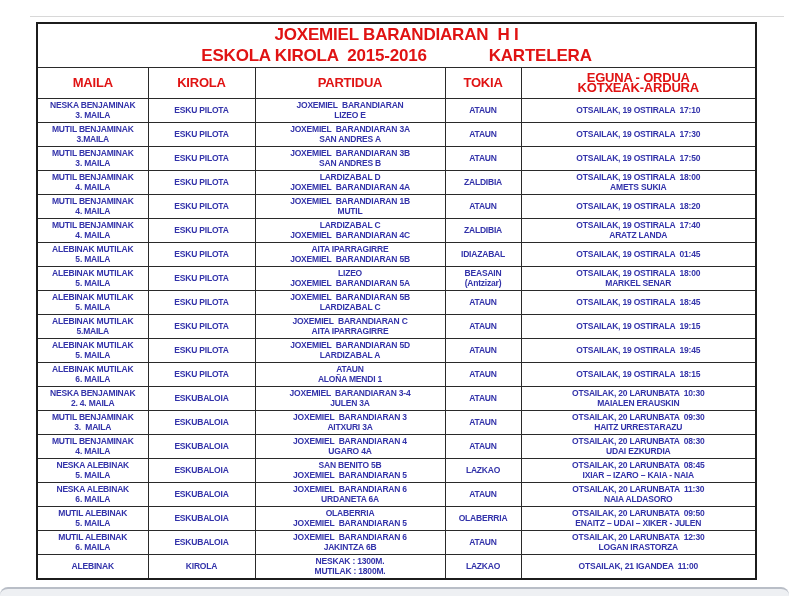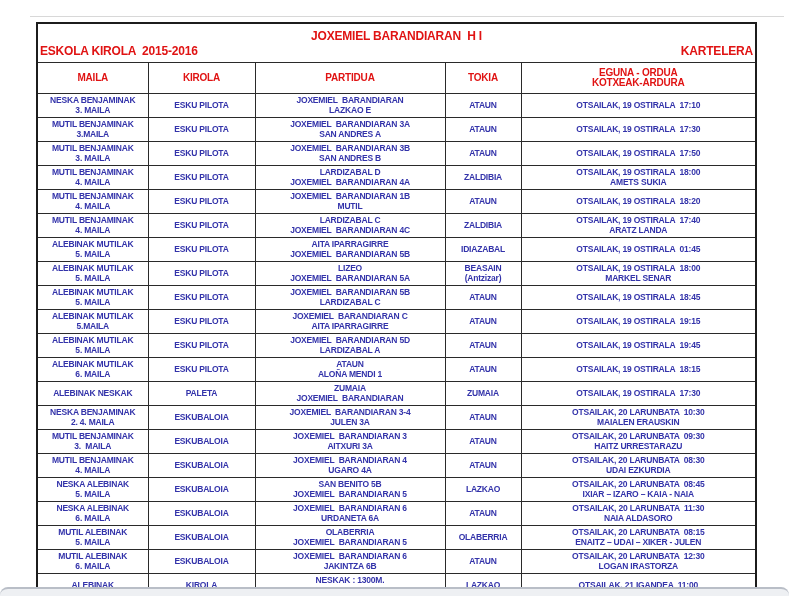--- a/index.html
+++ b/index.html
@@ -20,27 +20,27 @@
   }
   table.sched th,table.sched td{
     border:1px solid #2a2a2a;
     text-align:center;vertical-align:middle;
     padding:1px 2px;
     overflow:hidden;
   }
   tr.title-row th{
     height:36px;
     color:var(--red);
-    font-size:12px;letter-spacing:-0.2px;
-  }
-  .t2{display:flex;justify-content:space-between;gap:62px;margin-top:1px;}
+    font-size:17px;letter-spacing:-0.2px;
+  }
+  .t2{display:flex;justify-content:center;gap:62px;margin-top:1px;}
   tr.cols-row th{
     height:28px;
     color:var(--red);
-    font-size:10px;letter-spacing:-0.2px;
+    font-size:13px;letter-spacing:-0.2px;
     line-height:10.5px;
   }
   tbody td{
     height:21px;
     color:var(--blue);
     font-size:8.5px;letter-spacing:-0.2px;
     line-height:9.5px;
   }
   tbody td div, .t1, .t2 span, tr.cols-row div{white-space:pre-wrap;}
   .bottom-strip{
@@ -88,21 +88,21 @@
       <tr>
         <td>
           <div>NESKA BENJAMINAK</div>
           <div>3. MAILA</div>
         </td>
         <td>
           <div>ESKU PILOTA</div>
         </td>
         <td>
           <div>JOXEMIEL  BARANDIARAN</div>
-          <div>LAZKAO E</div>
+          <div>LIZEO E</div>
         </td>
         <td>
           <div>ATAUN</div>
         </td>
         <td>
           <div>OTSAILAK, 19 OSTIRALA  17:10</div>
         </td>
       </tr>
       <tr>
         <td>
@@ -312,38 +312,20 @@
         </td>
         <td>
           <div>ATAUN</div>
         </td>
         <td>
           <div>OTSAILAK, 19 OSTIRALA  18:15</div>
         </td>
       </tr>
       <tr>
         <td>
-          <div>ALEBINAK NESKAK</div>
-        </td>
-        <td>
-          <div>PALETA</div>
-        </td>
-        <td>
-          <div>ZUMAIA</div>
-          <div>JOXEMIEL  BARANDIARAN</div>
-        </td>
-        <td>
-          <div>ZUMAIA</div>
-        </td>
-        <td>
-          <div>OTSAILAK, 19 OSTIRALA  17:30</div>
-        </td>
-      </tr>
-      <tr>
-        <td>
           <div>NESKA BENJAMINAK</div>
           <div>2. 4. MAILA</div>
         </td>
         <td>
           <div>ESKUBALOIA</div>
         </td>
         <td>
           <div>JOXEMIEL  BARANDIARAN 3-4</div>
           <div>JULEN 3A</div>
         </td>
@@ -444,21 +426,21 @@
           <div>ESKUBALOIA</div>
         </td>
         <td>
           <div>OLABERRIA</div>
           <div>JOXEMIEL  BARANDIARAN 5</div>
         </td>
         <td>
           <div>OLABERRIA</div>
         </td>
         <td>
-          <div>OTSAILAK, 20 LARUNBATA  08:15</div>
+          <div>OTSAILAK, 20 LARUNBATA  09:50</div>
           <div>ENAITZ – UDAI – XIKER - JULEN</div>
         </td>
       </tr>
       <tr>
         <td>
           <div>MUTIL ALEBINAK</div>
           <div>6. MAILA</div>
         </td>
         <td>
           <div>ESKUBALOIA</div>

